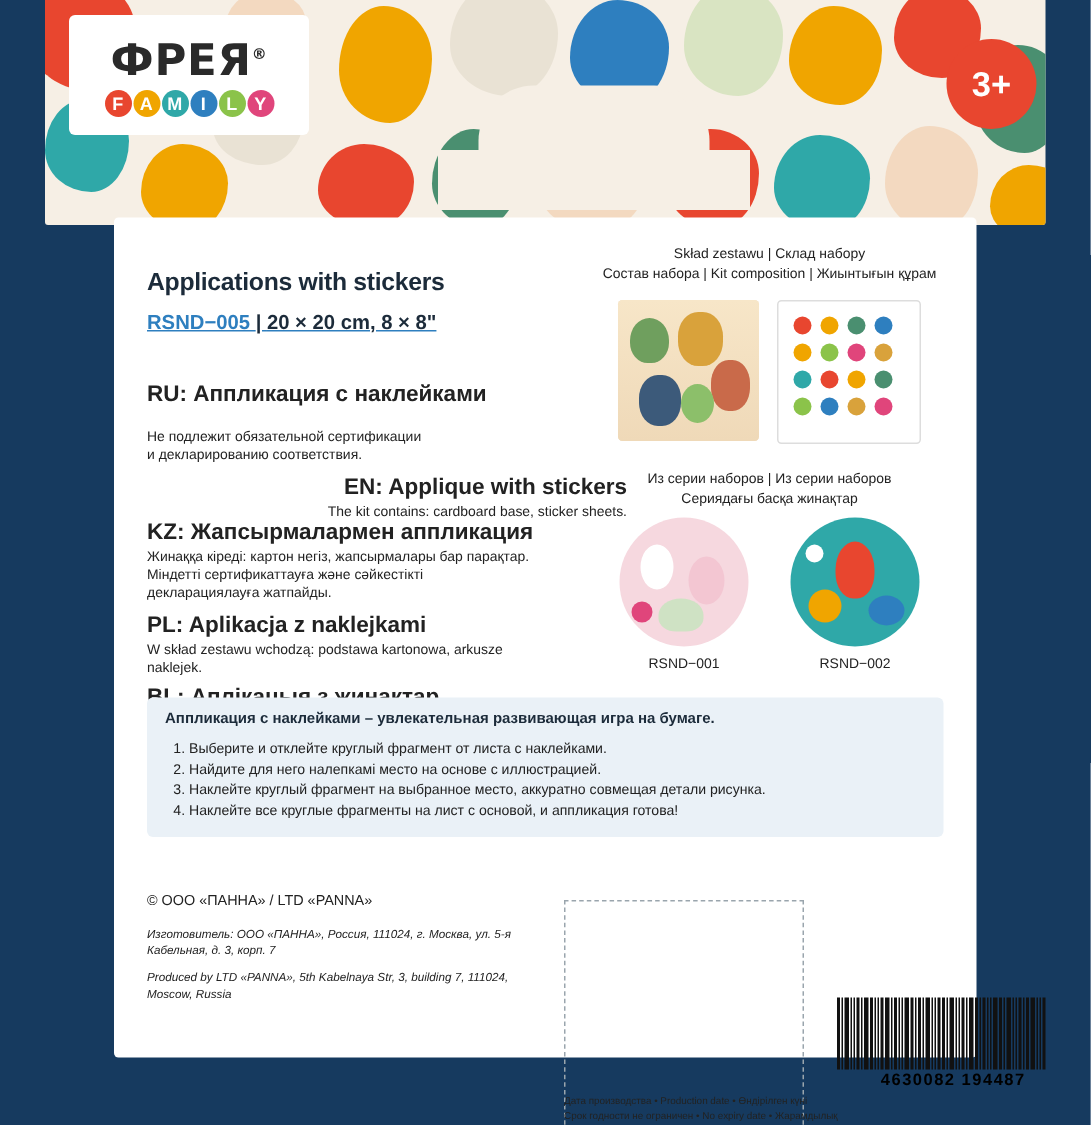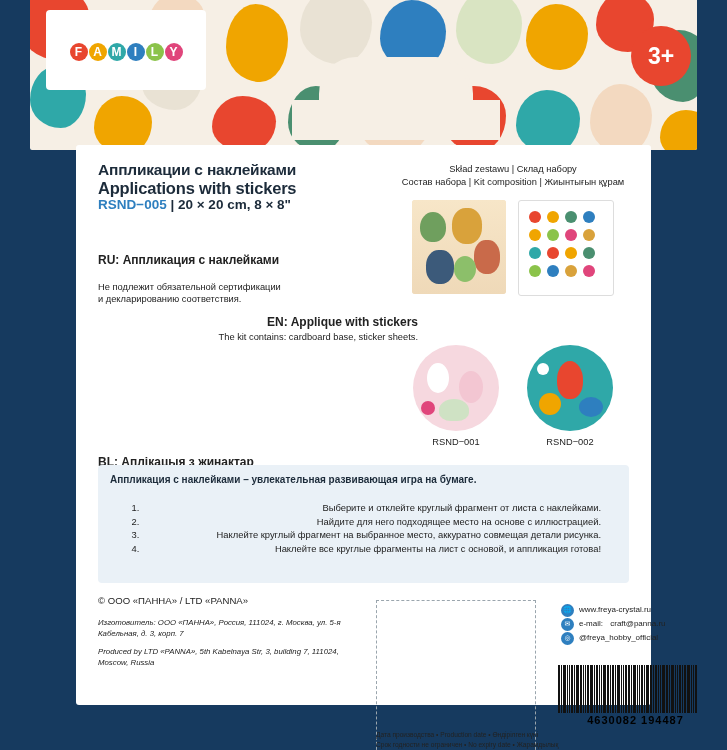--- a/index.html
+++ b/index.html
@@ -65,30 +65,30 @@
   .inner{position:absolute;left:0;top:0;right:0;bottom:0;}
   h1.t1{
     position:absolute;left:22px;top:16px;margin:0;
     font-size:15.5px;font-weight:bold;color:#1c2b3a;letter-spacing:-0.2px;
   }
   h1.t2{
     position:absolute;left:22px;top:34px;margin:0;
     font-size:16.5px;font-weight:bold;color:#1c2b3a;letter-spacing:-0.2px;
   }
   .code{
-    position:absolute;left:22px;top:52px;
-    font-size:13.5px;font-weight:bold;color:#2e7fbf;
+    position:absolute;left:22px;top:62px;
+    font-size:13.5px;font-weight:bold;color:#2e7fbf;text-decoration:underline;
   }
   .code .dim{color:#1c2b3a;font-weight:bold;}
   .subname{
     position:absolute;left:22px;top:82px;
     font-size:12.5px;color:#1c2b3a;
   }
   .langblock{position:absolute;left:22px;width:320px;font-size:9.3px;color:#222;line-height:1.32;}
-  .langblock b{font-size:12px;}
+  .langblock b{font-size:15px;}
   
   .kitTitle{
     position:absolute;left:312px;top:18px;width:250px;text-align:center;
     font-size:9.3px;color:#222;line-height:1.4;
   }
   .kitimgs{position:absolute;left:312px;top:55px;width:250px;height:100px;display:flex;justify-content:center;gap:12px;}
   .kitimg{width:94px;height:94px;border-radius:3px;position:relative;overflow:hidden;}
   .kit1{background:#f3e2c7;}
   .kit2{background:#ffffff;border:1px solid #ddd;}
   .seriesTitle{
@@ -102,21 +102,21 @@
   .c2{background:#2fa8a8;}
   .circcap{font-size:9.3px;color:#222;margin-top:6px;}
   
   .instr{
     position:absolute;left:22px;top:320px;width:531px;
     background:#eaf1f7;border-radius:4px;padding:9px 12px 11px 12px;
     box-sizing:border-box;
   }
   .instr .lead{font-size:10px;font-weight:bold;color:#1c2b3a;margin-bottom:7px;}
   .instr .sub{font-size:9.6px;font-weight:bold;color:#1c2b3a;margin-bottom:4px;}
-  .instr ol{margin:16px;padding-left:16px;text-align:right;}
+  .instr ol{margin:0;padding-left:16px;}
   .instr li{font-size:9.4px;color:#222;line-height:1.45;}
   
   .copy{position:absolute;left:22px;top:450px;font-size:9.6px;color:#222;}
   .mfr{position:absolute;left:22px;top:472px;width:250px;font-size:7.8px;color:#222;line-height:1.45;}
   .mfr p{margin:0 0 6px 0;font-style:italic;}
   .datebox{
     position:absolute;left:300px;top:455px;width:160px;height:160px;
     border:1px dashed #9aa5ad;box-sizing:border-box;
   }
   .datetext{position:absolute;left:300px;top:585px;width:185px;font-size:6.6px;color:#222;line-height:1.5;}
@@ -152,56 +152,67 @@
     <div class="blob" style="left:486px;top:90px;width:64px;height:64px;background:#2fa8a8;"></div>
     <div class="blob" style="left:560px;top:84px;width:62px;height:70px;background:#f3d9c0;"></div>
     <div class="blob" style="left:566px;top:-8px;width:58px;height:60px;background:#e8462f;"></div>
     <div class="blob" style="left:620px;top:30px;width:60px;height:72px;background:#4a8f70;"></div>
     <div class="blob" style="left:630px;top:110px;width:54px;height:50px;background:#f0a500;"></div>
     <div class="blob" style="left:112px;top:54px;width:60px;height:56px;background:#e9e2d4;"></div>
     <div class="hang"></div>
   </div>
 
   <div class="logo">
+    <div class="freya"><span>ФРЕЯ</span><span class="reg">®</span></div>
     <div class="family">
       <span style="background:#e8462f">F</span>
       <span style="background:#f0a500">A</span>
       <span style="background:#2fa8a8">M</span>
       <span style="background:#2e7fbf">I</span>
       <span style="background:#8bc34a">L</span>
       <span style="background:#e0457b">Y</span>
     </div>
   </div>
 
   <div class="age">3+</div>
 
   <div class="card">
     <div class="inner">
 
-      <h1 class="t1">Аппликации с наклейками</h1>
       <h1 class="t2">Applications with stickers</h1>
       <div class="code">
         <span>RSND−005</span>
         <span class="dim"> | </span>
         <span class="dim">20 × 20 cm, 8 × 8"</span>
       </div>
 
       <div class="langblock" style="top:108px;">
         <b>RU: Аппликация с наклейками</b><br>
         <br>
         <span>Не подлежит обязательной сертификации</span><br>
         <span>и декларированию соответствия.</span>
       </div>
 
       <div class="langblock" style="top:170px;text-align:right;">
         <b>EN: Applique with stickers</b><br>
         <span>The kit contains: cardboard base, sticker sheets.</span>
       </div>
 
-
+      <div class="langblock" style="top:200px;">
+        <b>KZ: Жапсырмалармен аппликация</b><br>
+        <span>Жинаққа кіреді: картон негіз, жапсырмалары бар парақтар.</span><br>
+        <span>Міндетті сертификаттауға және сәйкестікті</span><br>
+        <span>декларациялауға жатпайды.</span>
+      </div>
+
+      <div class="langblock" style="top:262px;">
+        <b>PL: Aplikacja z naklejkami</b><br>
+        <span>W skład zestawu wchodzą: podstawa kartonowa, arkusze</span><br>
+        <span>naklejek.</span>
+      </div>
 
       <div class="langblock" style="top:310px;">
         <b>BL: Аплікацыя з жинақтар</b><br>
         <span>У набор уваходзіць: кардонная аснова, лісты з налепкамі.</span><br>
         <span>Не падлягае абавязковай сертыфікацыі і дэклараванню</span><br>
         <span>адпаведнасці.</span>
       </div>
 
       <div class="kitTitle">
         <div>Skład zestawu | Склад набору</div>
@@ -230,20 +241,24 @@
           <div class="dot" style="left:28px;top:46px;width:12px;height:12px;background:#e8462f;"></div>
           <div class="dot" style="left:46px;top:46px;width:12px;height:12px;background:#f0a500;"></div>
           <div class="dot" style="left:64px;top:46px;width:12px;height:12px;background:#4a8f70;"></div>
           <div class="dot" style="left:10px;top:64px;width:12px;height:12px;background:#8bc34a;"></div>
           <div class="dot" style="left:28px;top:64px;width:12px;height:12px;background:#2e7fbf;"></div>
           <div class="dot" style="left:46px;top:64px;width:12px;height:12px;background:#d9a23b;"></div>
           <div class="dot" style="left:64px;top:64px;width:12px;height:12px;background:#e0457b;"></div>
         </div>
       </div>
 
+      <div class="seriesTitle">
+        <div>Из серии наборов | Из серии наборов</div>
+        <div>Сериядағы басқа жинақтар</div>
+      </div>
 
       <div class="circles">
         <div class="circwrap">
           <div class="circ c1">
             <div class="dot" style="left:14px;top:18px;width:22px;height:30px;background:#ffffff;border-radius:50%;"></div>
             <div class="dot" style="left:46px;top:26px;width:24px;height:32px;background:#f3c6d2;border-radius:50%;"></div>
             <div class="dot" style="left:26px;top:54px;width:30px;height:22px;background:#cfe2c4;border-radius:50% 50% 40% 40%;"></div>
             <div class="dot" style="left:8px;top:56px;width:14px;height:14px;background:#e0457b;"></div>
           </div>
           <div class="circcap">RSND−001</div>
@@ -256,55 +271,40 @@
             <div class="dot" style="left:10px;top:18px;width:12px;height:12px;background:#ffffff;"></div>
           </div>
           <div class="circcap">RSND−002</div>
         </div>
       </div>
 
       <div class="instr">
         <div class="lead">Аппликация с наклейками – увлекательная развивающая игра на бумаге.</div>
         <ol>
           <li>Выберите и отклейте круглый фрагмент от листа с наклейками.</li>
-          <li>Найдите для него подходящее место на основе с иллюстрацией.</li>
+          <li>Найдите для него налепкамі место на основе с иллюстрацией.</li>
           <li>Наклейте круглый фрагмент на выбранное место, аккуратно совмещая детали рисунка.</li>
           <li>Наклейте все круглые фрагменты на лист с основой, и аппликация готова!</li>
         </ol>
       </div>
 
       <div class="copy">© ООО «ПАННА» / LTD «PANNA»</div>
 
       <div class="mfr">
         <p>Изготовитель: ООО «ПАННА», Россия, 111024, г. Москва, ул. 5-я Кабельная, д. 3, корп. 7</p>
         <p>Produced by LTD «PANNA», 5th Kabelnaya Str, 3, building 7, 111024, Moscow, Russia</p>
       </div>
 
       <div class="datebox"></div>
       <div class="datetext">
         <div>Дата производства • Production date • Өндірілген күні</div>
         <div>Срок годности не ограничен • No expiry date • Жарамдылық мерзімі шектеусіз</div>
 
       </div>
 
-      <div class="contact">
-        <div class="row">
-          <span class="cicon">🌐</span>
-          <span>www.freya-crystal.ru</span>
-        </div>
-        <div class="row">
-          <span class="cicon">✉</span>
-          <span>e-mail:&nbsp;</span>
-          <span>craft@panna.ru</span>
-        </div>
-        <div class="row">
-          <span class="cicon">◎</span>
-          <span>@freya_hobby_official</span>
-        </div>
-      </div>
 
       <div class="barcode">
         <div class="bars">
           <i style="width:2px"></i>
             <i style="width:1px"></i>
             <i style="width:3px"></i>
             <i style="width:1px"></i>
           <i style="width:1px"></i>
             <i style="width:2px"></i>
             <i style="width:1px"></i>

